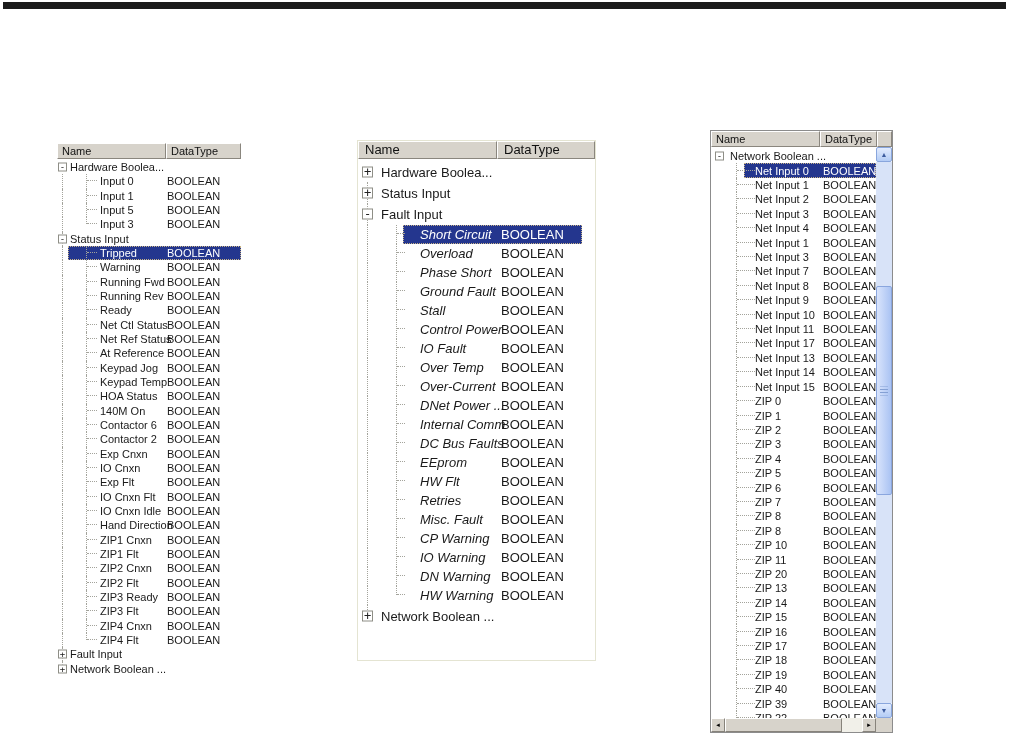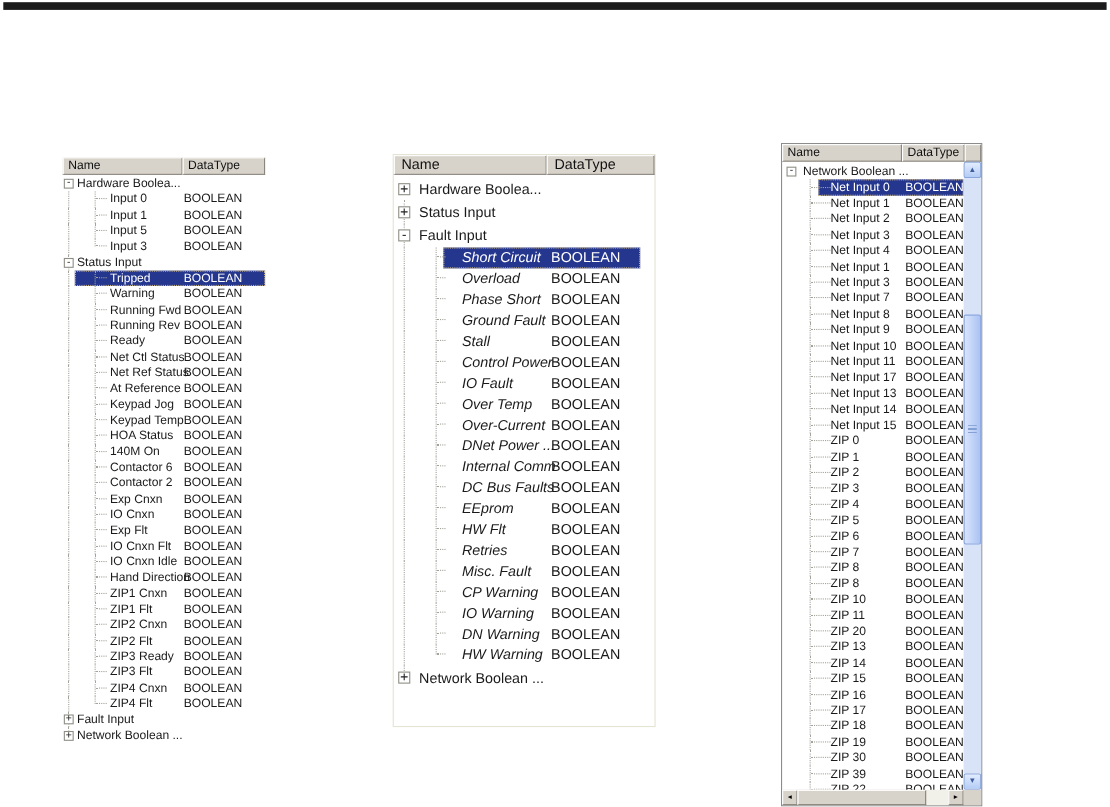--- a/index.html
+++ b/index.html
@@ -755,21 +755,21 @@
         </div>
         <div class="row item">
           <div class="trunk t-child"></div>
           <div class="stub"></div>
           <div class="label">ZIP 19</div>
           <div class="type">BOOLEAN</div>
         </div>
         <div class="row item">
           <div class="trunk t-child"></div>
           <div class="stub"></div>
-          <div class="label">ZIP 30</div>
+          <div class="label">ZIP 40</div>
           <div class="type">BOOLEAN</div>
         </div>
         <div class="row item">
           <div class="trunk t-child"></div>
           <div class="stub"></div>
           <div class="label">ZIP 39</div>
           <div class="type">BOOLEAN</div>
         </div>
         <div class="row item">
           <div class="trunk t-child half"></div>

